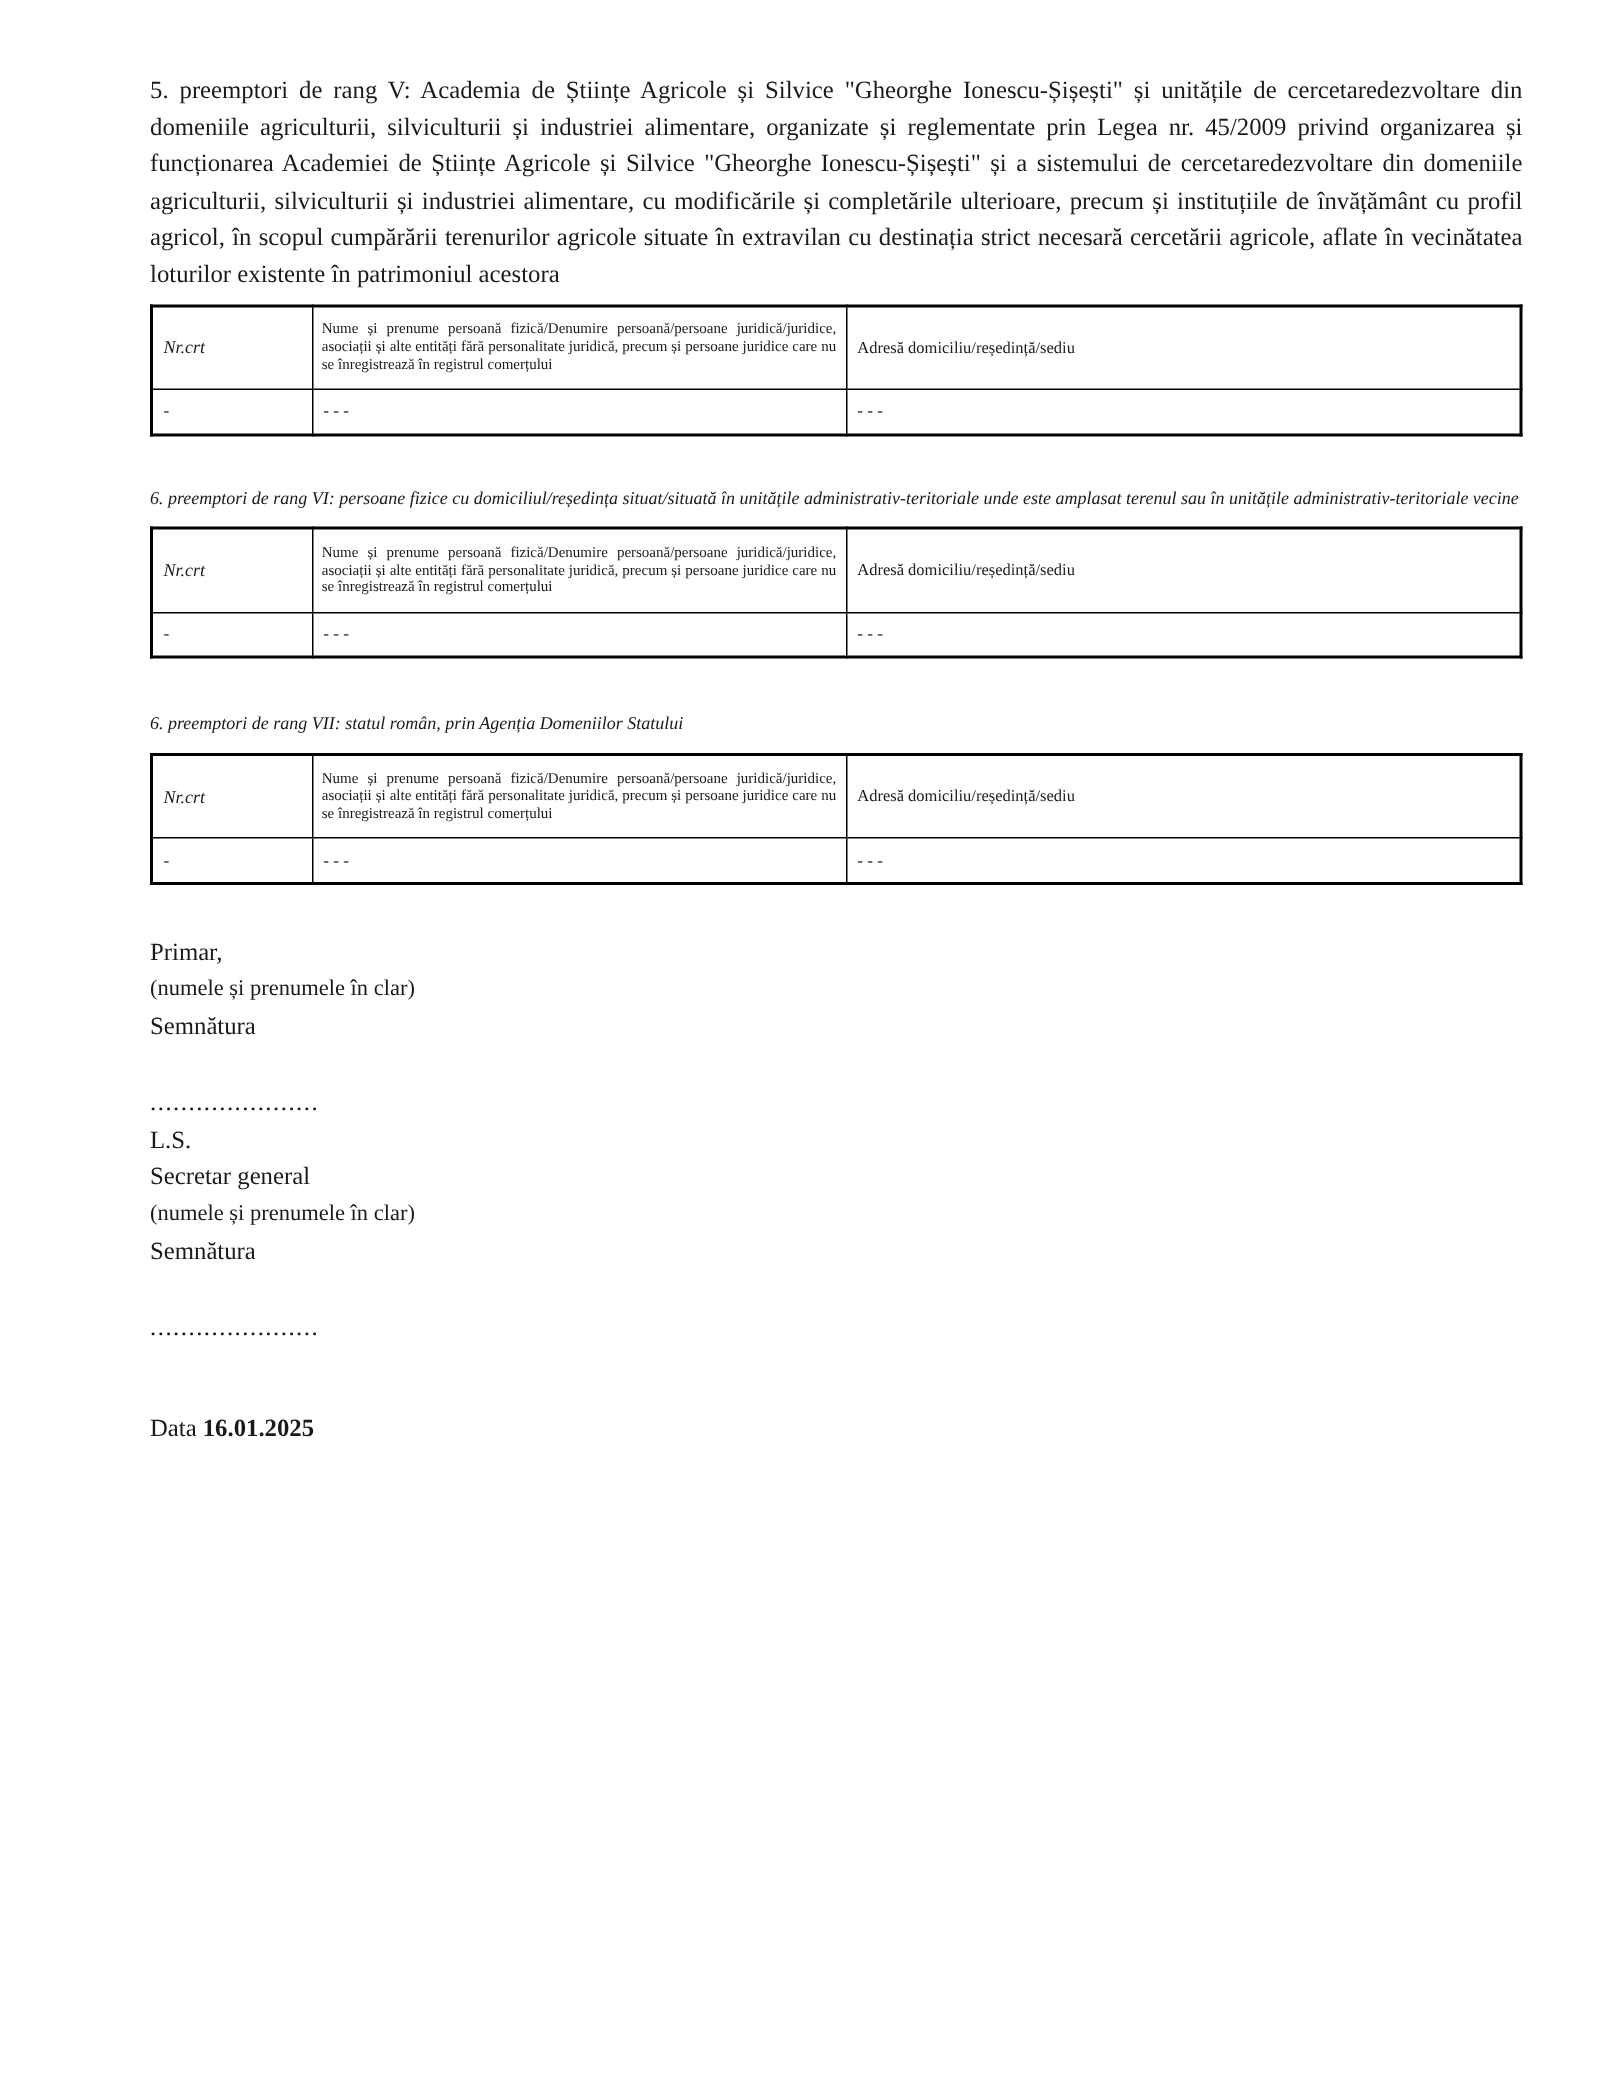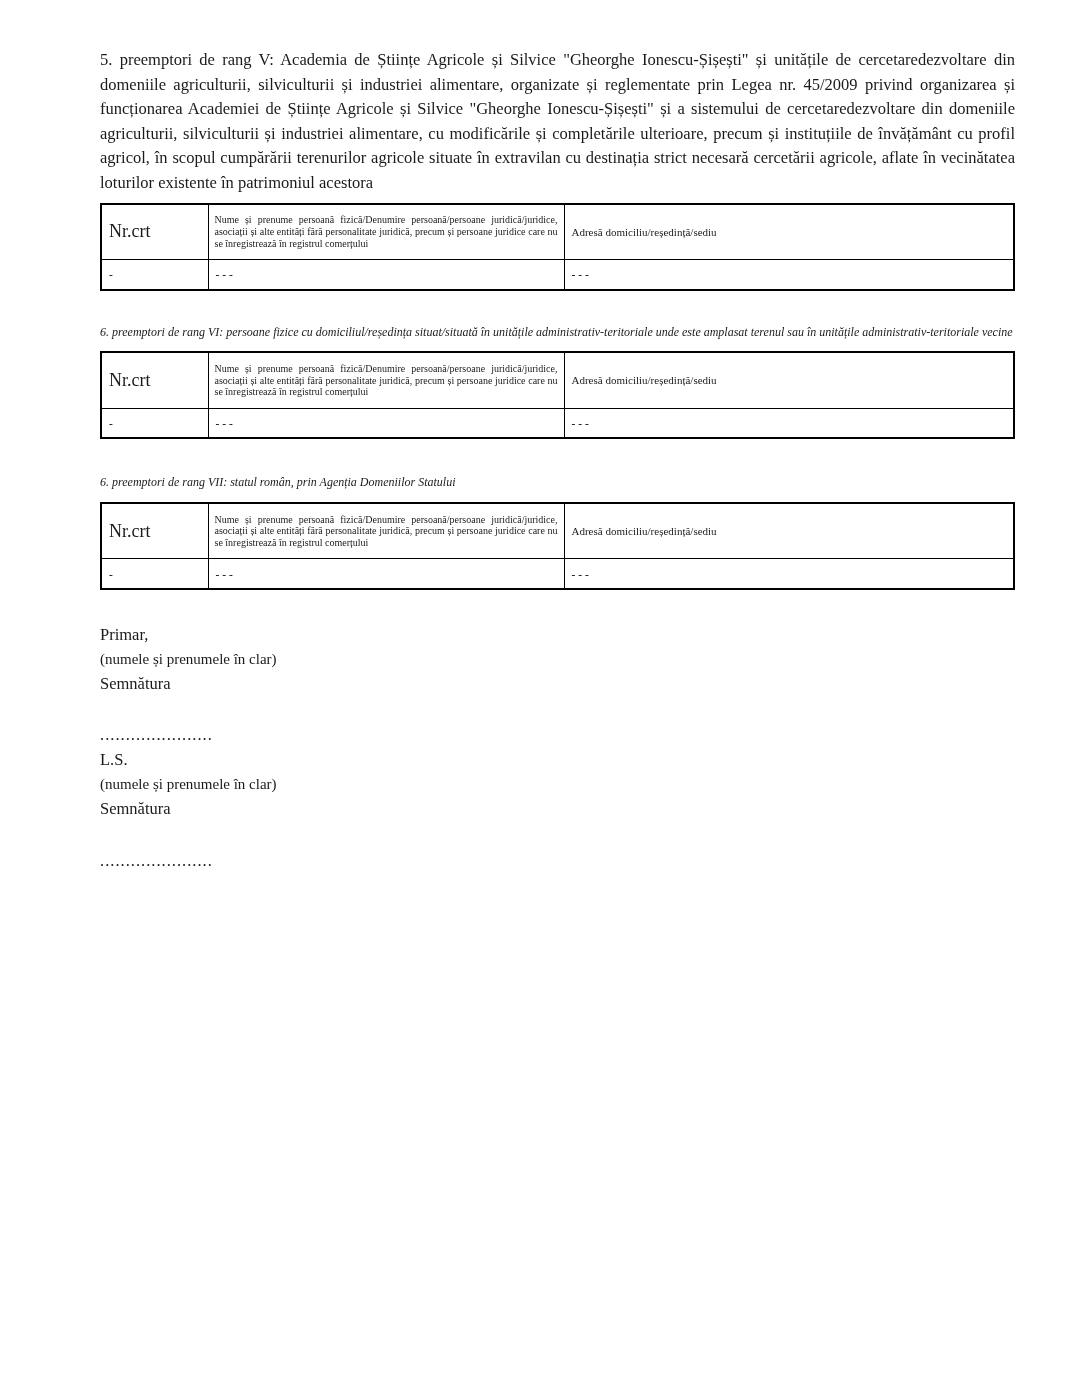--- a/index.html
+++ b/index.html
@@ -51,21 +51,21 @@
     font-weight: normal;
     text-align: left;
     vertical-align: middle;
     padding: 2px 7px;
     box-sizing: border-box;
   }
   col.c1 { width: 107px; }
   col.c2 { width: 356px; }
   col.c3 { width: auto; }
   table.ptable .hdr-row th { height: 56px; }
-  table.ptable .hdr-nrcrt { font-size: 18px; }
+  table.ptable .hdr-nrcrt { font-size: 12px; font-style: italic; }
   table.ptable .hdr-name {
     font-size: 10px;
     line-height: 11.6px;
     text-align: justify;
     text-justify: inter-word;
     padding: 3px 6px;
   }
   table.ptable .hdr-addr { font-size: 11px; }
   table.ptable .data-row td { height: 30px; font-size: 11.5px; }
 
@@ -159,19 +159,23 @@
     </tr>
   </tbody>
     </table>
 
   <div class="sig-block">
     <p class="sig-line">Primar,</p>
     <p class="sig-line note-line">(numele și prenumele în clar)</p>
     <p class="sig-line">Semnătura</p>
     <p class="sig-line dots-1">......................</p>
     <p class="sig-line">L.S.</p>
+    <p class="sig-line">Secretar general</p>
     <p class="sig-line note-line">(numele și prenumele în clar)</p>
     <p class="sig-line">Semnătura</p>
     <p class="sig-line dots-2">......................</p>
   </div>
 
+  <p class="date-line">
+    <span>Data</span><span class="bold">16.01.2025</span>
+  </p>
 
 </div>
 
 </body></html>

